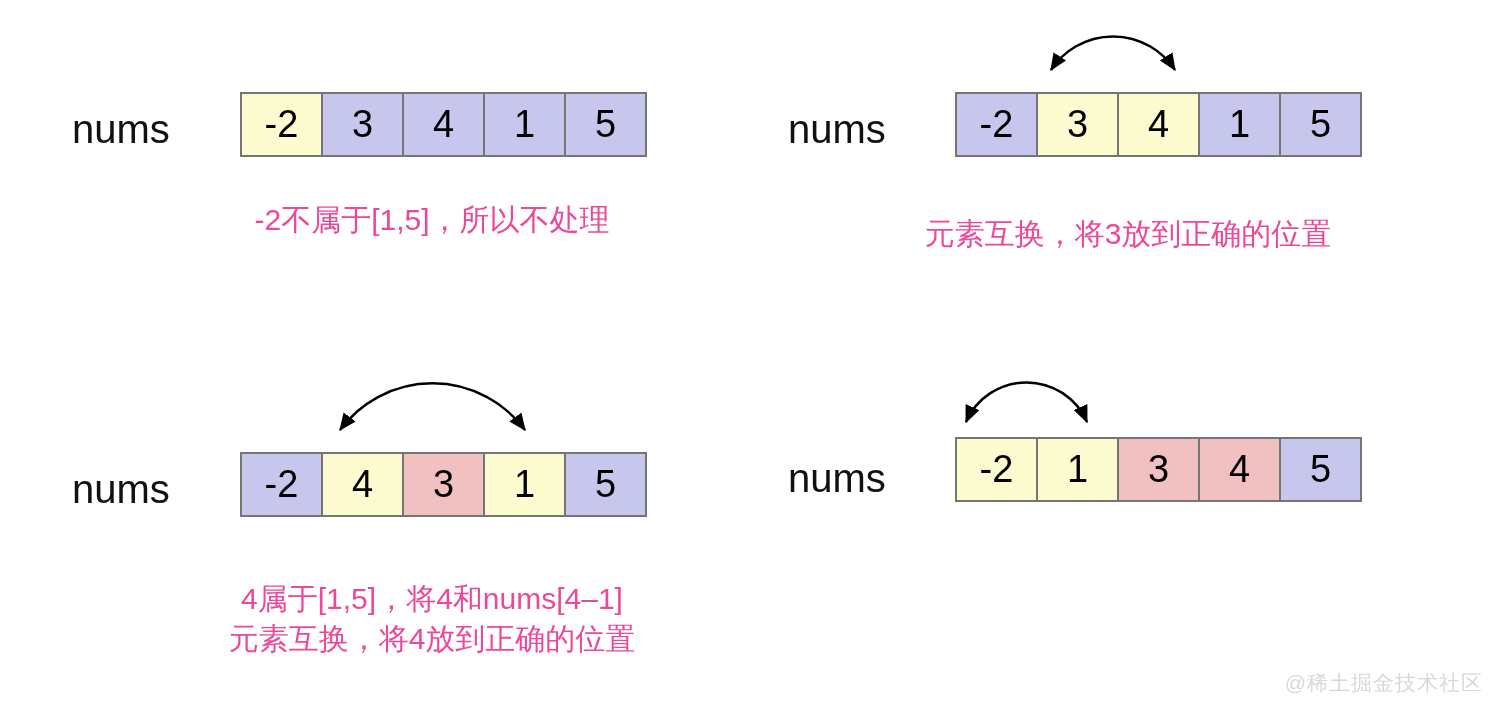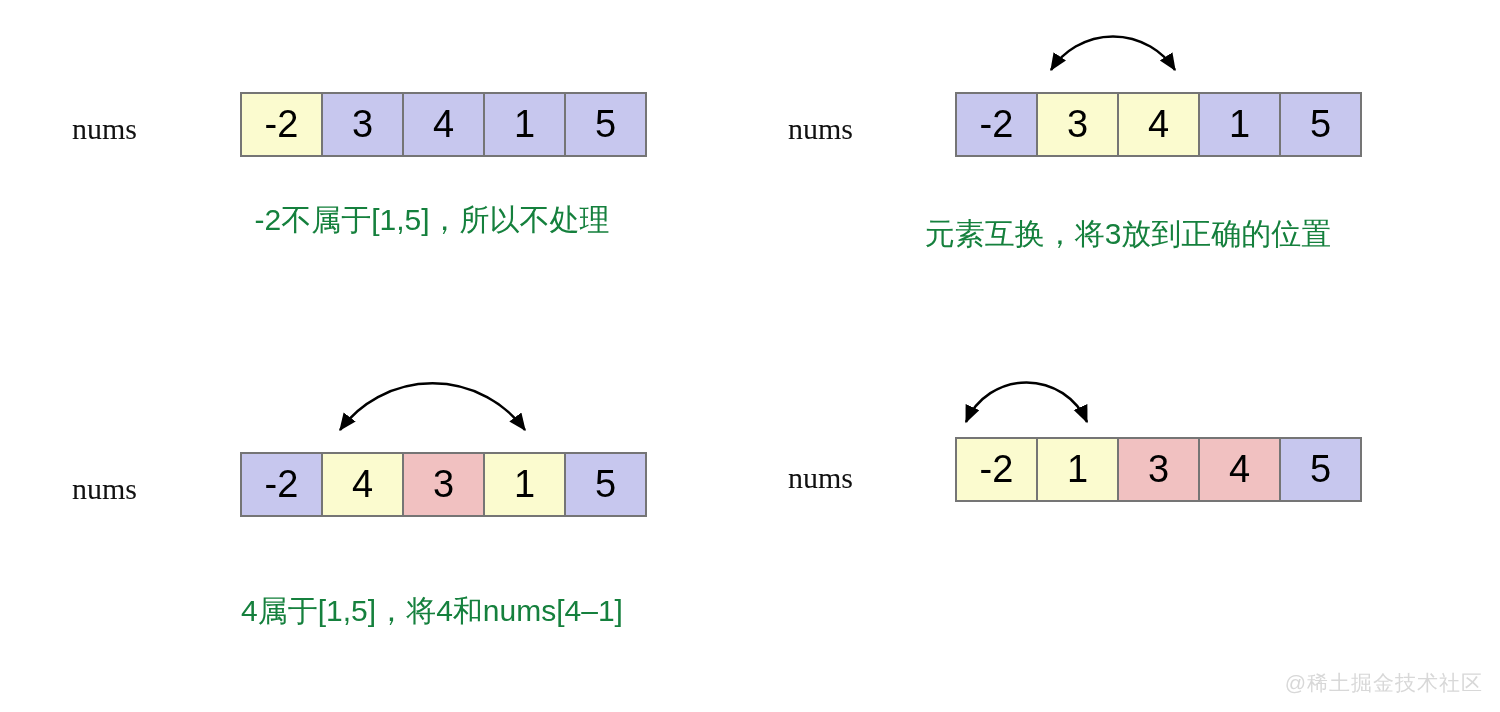--- a/index.html
+++ b/index.html
@@ -7,24 +7,23 @@
     position: relative;
     width: 1500px;
     height: 712px;
     background: #ffffff;
     font-family: "Liberation Sans", "DejaVu Sans", sans-serif;
     color: #000000;
     overflow: hidden;
   }
   .abs { position: absolute; }
   .nums-label {
-    font-size: 30px;
+    font-size: 40px;
     line-height: 34px;
     color: #111111;
-    font-family: Liberation Serif, serif;
   }
   .array {
     display: flex;
     border: 2px solid #757575;
     box-sizing: border-box;
   }
   .cell {
     width: 79px;
     height: 61px;
     border-right: 2px solid #757575;
@@ -33,21 +32,21 @@
     justify-content: center;
     font-size: 38px;
     color: #000000;
     box-sizing: content-box;
   }
   .cell:last-child { border-right: none; }
   .caption {
     font-size: 30px;
     line-height: 40px;
     text-align: center;
-    color: #15803d;
+    color: #ec4899;
     white-space: nowrap;
   }
   .watermark {
     font-size: 21px;
     color: #d8d8d8;
     letter-spacing: 1px;
     margin-left: 32px;
   }
   svg.arrow { overflow: visible; }
   svg.arrow path.curve {
@@ -105,22 +104,23 @@
       <path class="curve" d="M10,50 A115,115 0 0 1 195,50" marker-start="url(#ah)" marker-end="url(#ah)"></path>
     </svg>
     <div class="abs nums-label" style="left:72px; top:472px;">nums</div>
     <div class="abs array" style="left:240px; top:452px;">
         <div class="cell" style="background: rgb(199, 199, 238);">-2</div>
         <div class="cell" style="background: rgb(251, 251, 207);">4</div>
         <div class="cell" style="background: rgb(241, 193, 193);">3</div>
         <div class="cell" style="background: rgb(251, 251, 207);">1</div>
         <div class="cell" style="background: rgb(199, 199, 238);">5</div>
       </div>
-    <div class="abs caption" style="left:132px; top:579px; width:600px;margin-top:12px;">
+    <div class="abs caption" style="left:132px; top:579px; width:600px;">
       <div>4属于[1,5]，将4和nums[4–1]</div>
+      <div>元素互换，将4放到正确的位置</div>
     </div>
   </div>
 
   <div class="abs">
     <svg class="abs arrow" style="left:956px; top:376px;" width="142" height="50" viewBox="0 0 142 50">
       <path class="curve" d="M10,46 A66,66 0 0 1 131,46" marker-start="url(#ah)" marker-end="url(#ah)"></path>
     </svg>
     <div class="abs nums-label" style="left:788px; top:461px;">nums</div>
     <div class="abs array" style="left:955px; top:437px;">
         <div class="cell" style="background: rgb(251, 251, 207);">-2</div>

